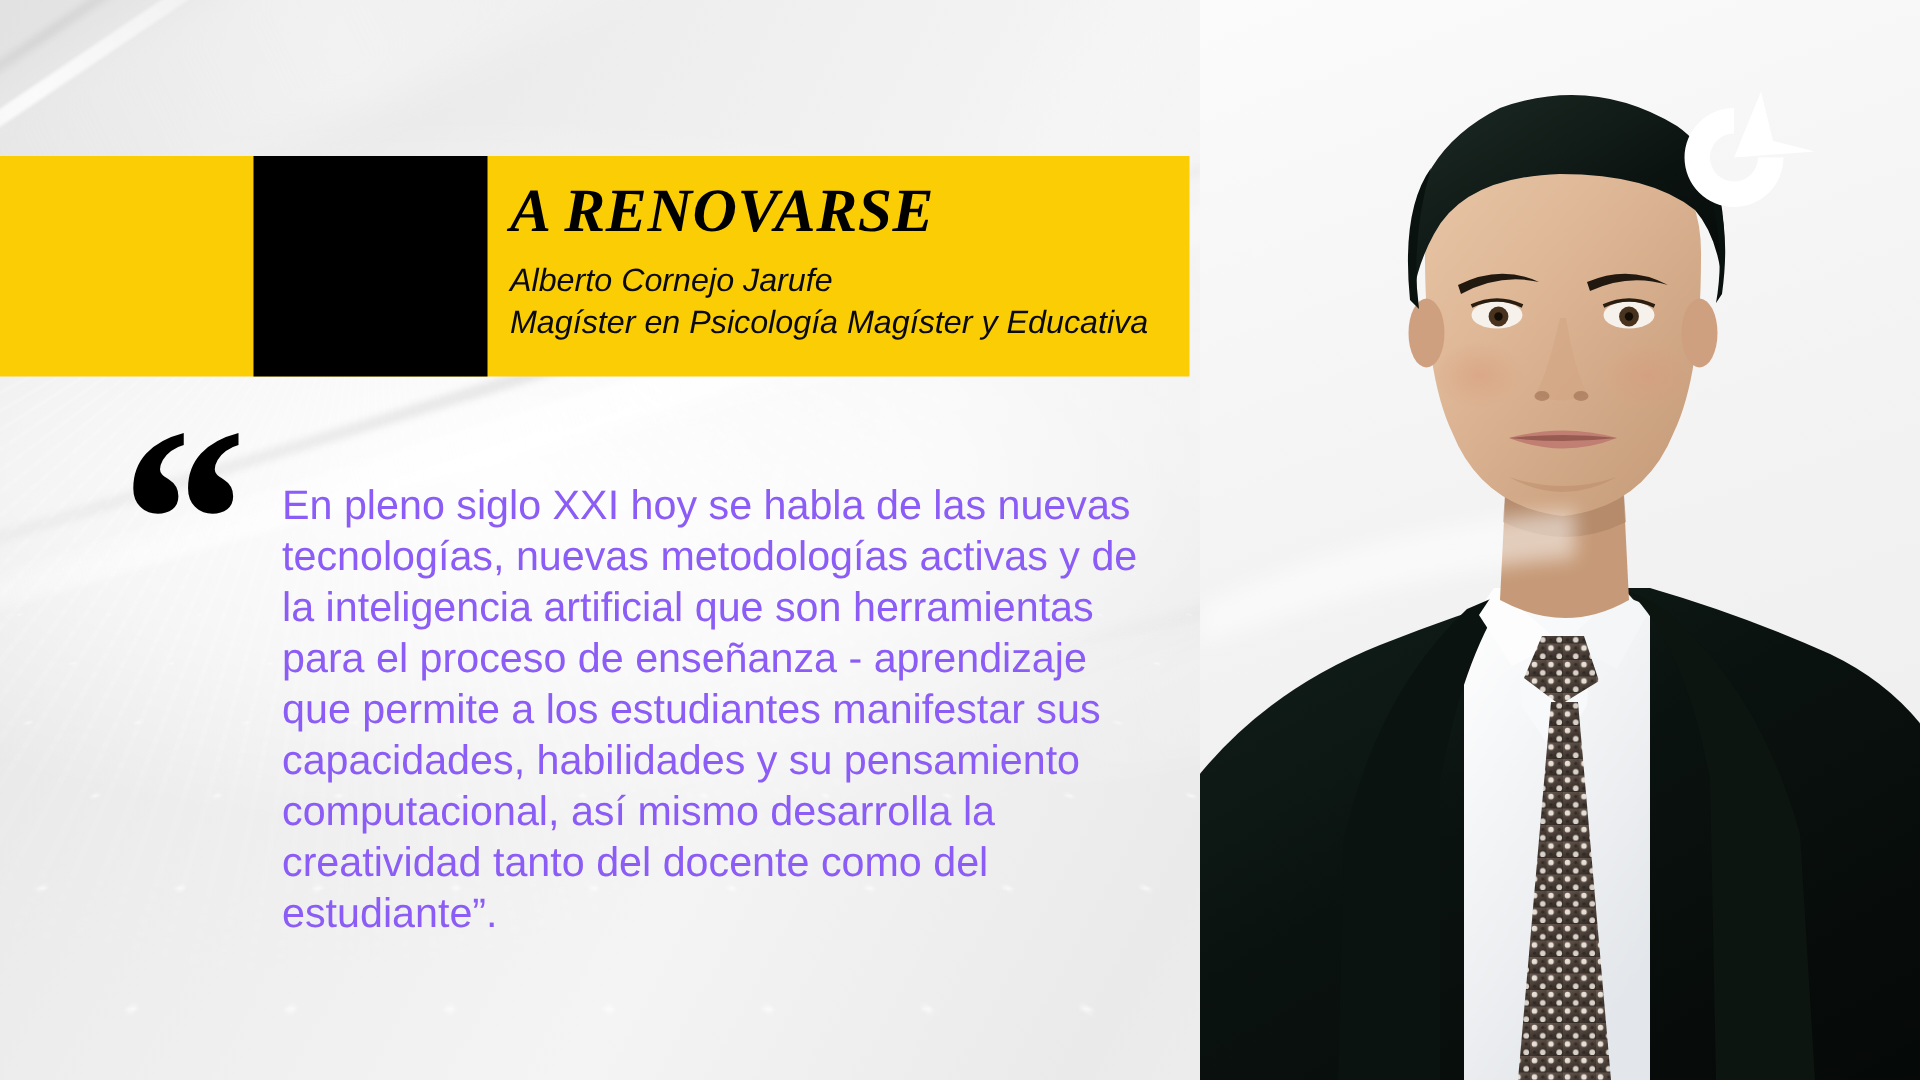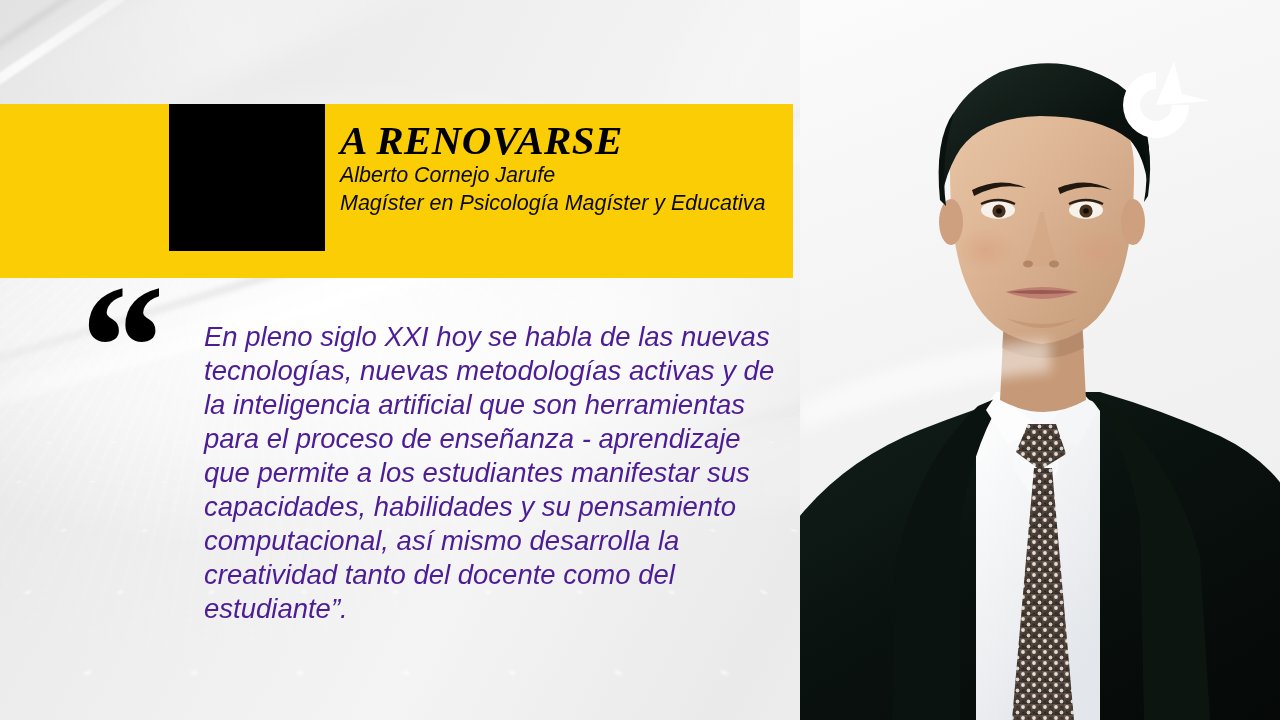--- a/index.html
+++ b/index.html
@@ -86,21 +86,21 @@
   #photo .pbg {
     position:absolute; inset:0;
     background:linear-gradient(160deg,#fbfbfb 0%,#f3f3f3 45%,#ededee 100%);
   }
   #photo svg { position:absolute; left:0; top:0; }
 
   
   #banner {
     position:absolute;
     left:0px; top:104px;
-    width:793px; height:174px;
+    width:793px; height:147px;
     background:#fbcd05;
   }
   #banner-block {
     position:absolute;
     left:169px; top:0px;
     width:156px; height:147px;
     background:#000000;
   }
   #banner-text {
     position:absolute;
@@ -118,43 +118,42 @@
     white-space:nowrap;
   }
   .sub {
     font-family:"Liberation Sans", sans-serif;
     font-style:italic;
     font-size:21.5px;
     color:#0a0a0a;
     line-height:1.32;
     white-space:nowrap;
   }
-  #sub1 { }
+  #sub1 { margin-top:12px; }
 
   
   #quotemark {
     position:absolute;
     left:72px; top:258px;
     font-family:"Liberation Serif", serif;
     font-weight:bold; font-style:italic;
     font-size:178px;
     line-height:1;
     color:#000;
     letter-spacing:-4px;
     user-select:none;
   }
   #quote {
     position:absolute;
-    left:204px; top:320px;
+    left:188px; top:320px;
     width:580px;
     font-family:"Liberation Sans", sans-serif;
-    font-style:italic;
     font-size:27.5px;
     line-height:1.235;
-    color:#4c1d95;
+    color:#8b5cf6;
   }
 
   
   #logo {
     position:absolute;
     left:1100px; top:55px;
     width:112px; height:100px;
   }
 </style>
 </head>

